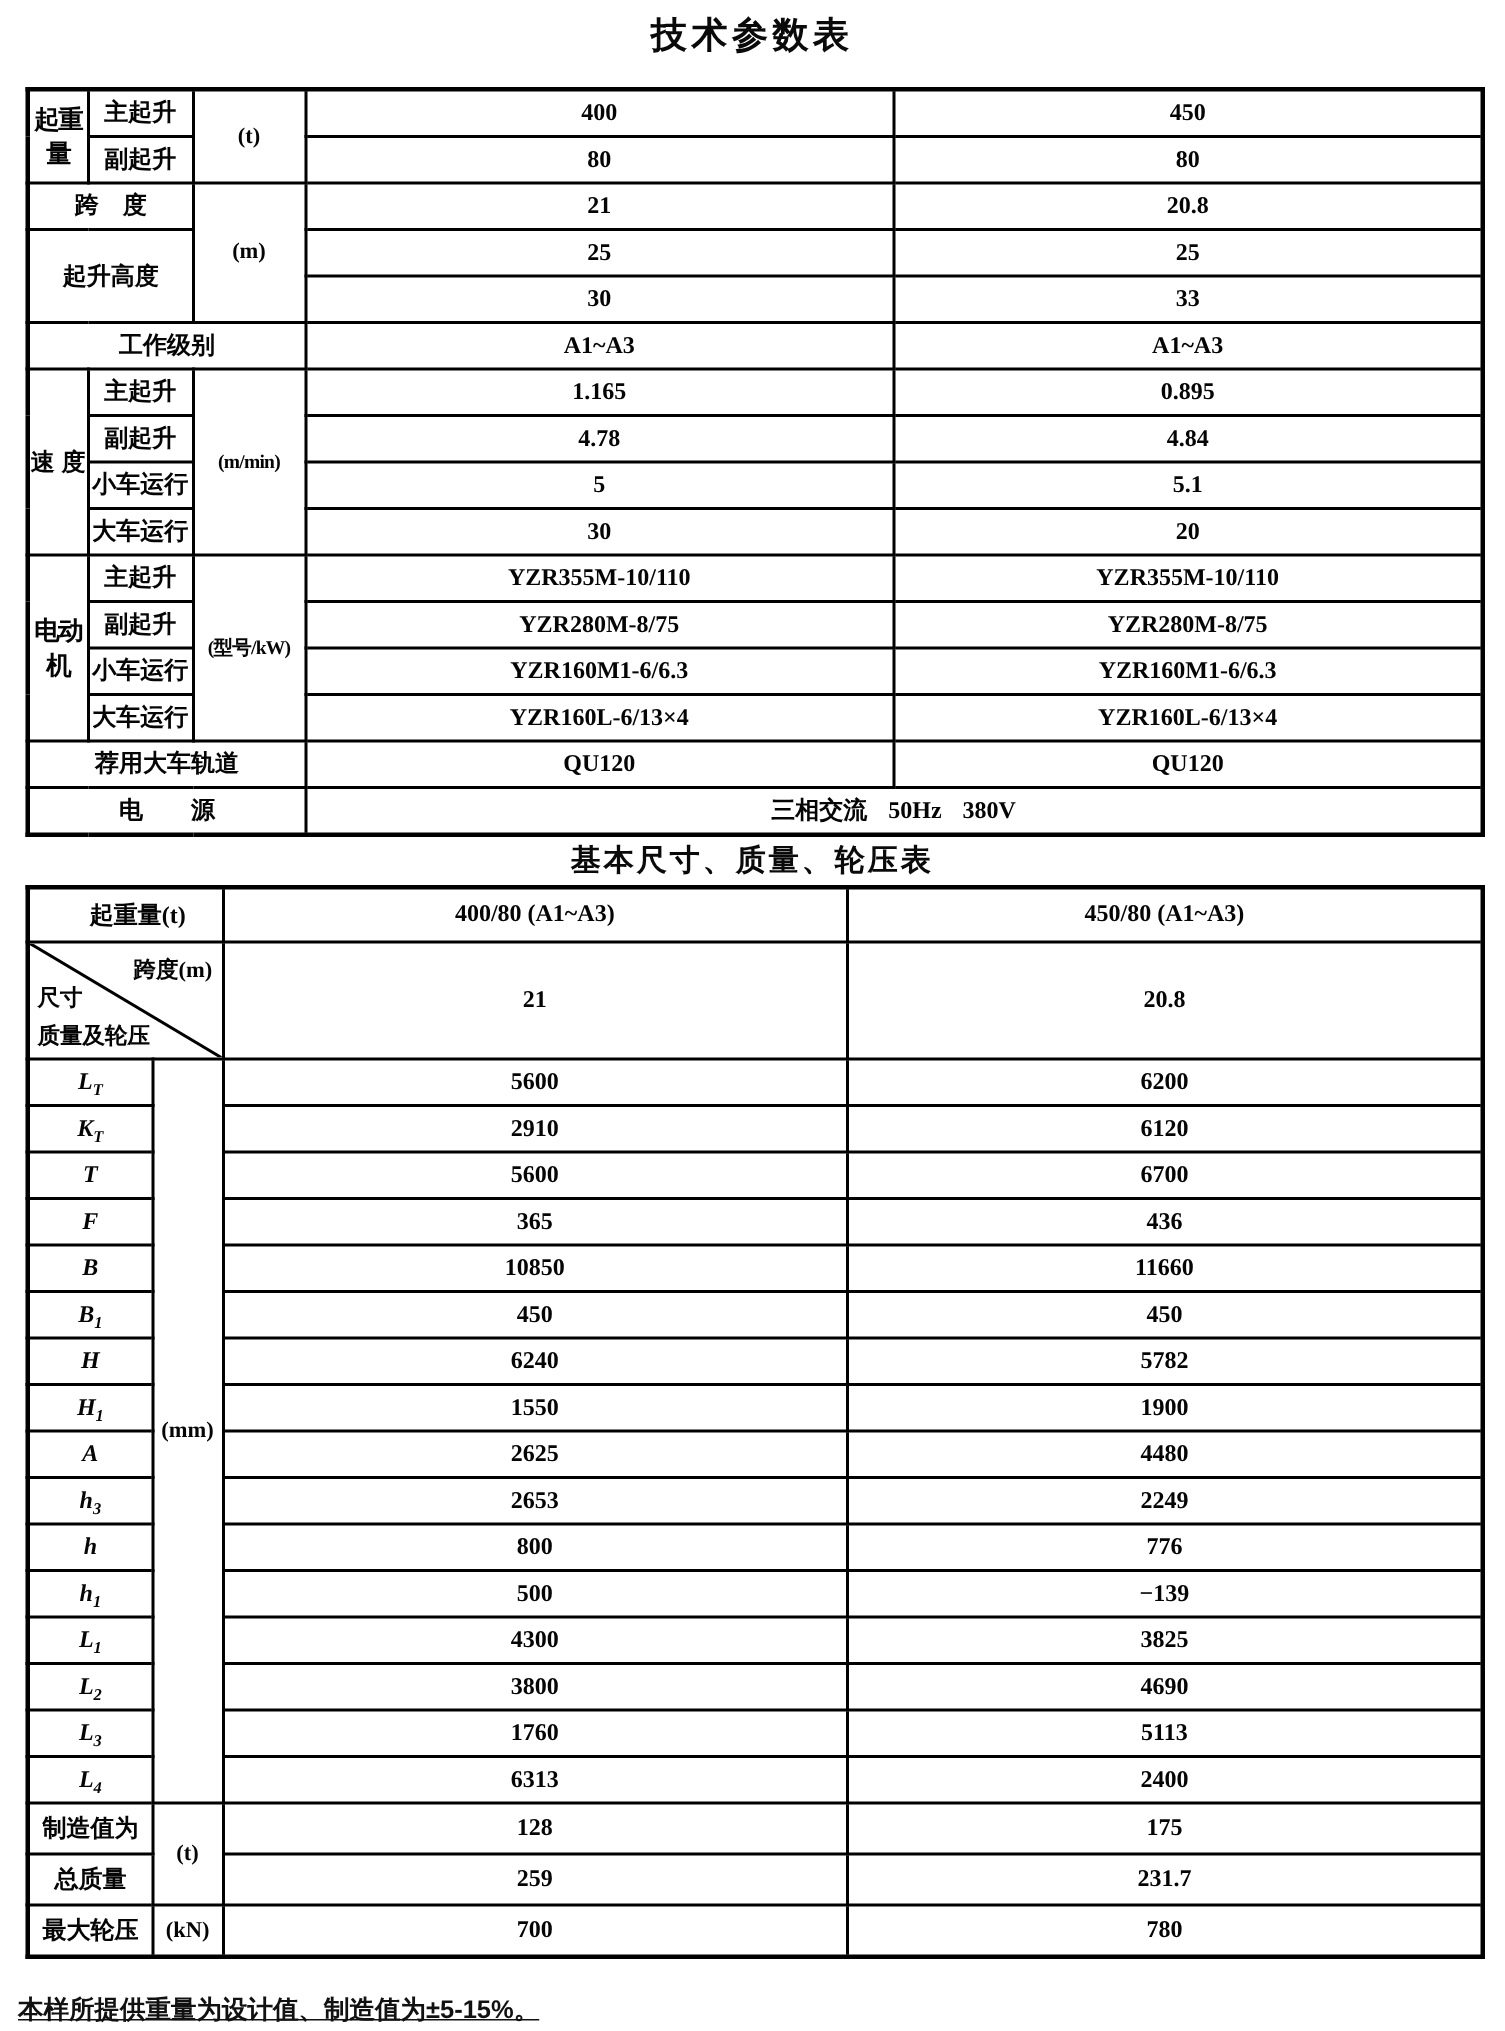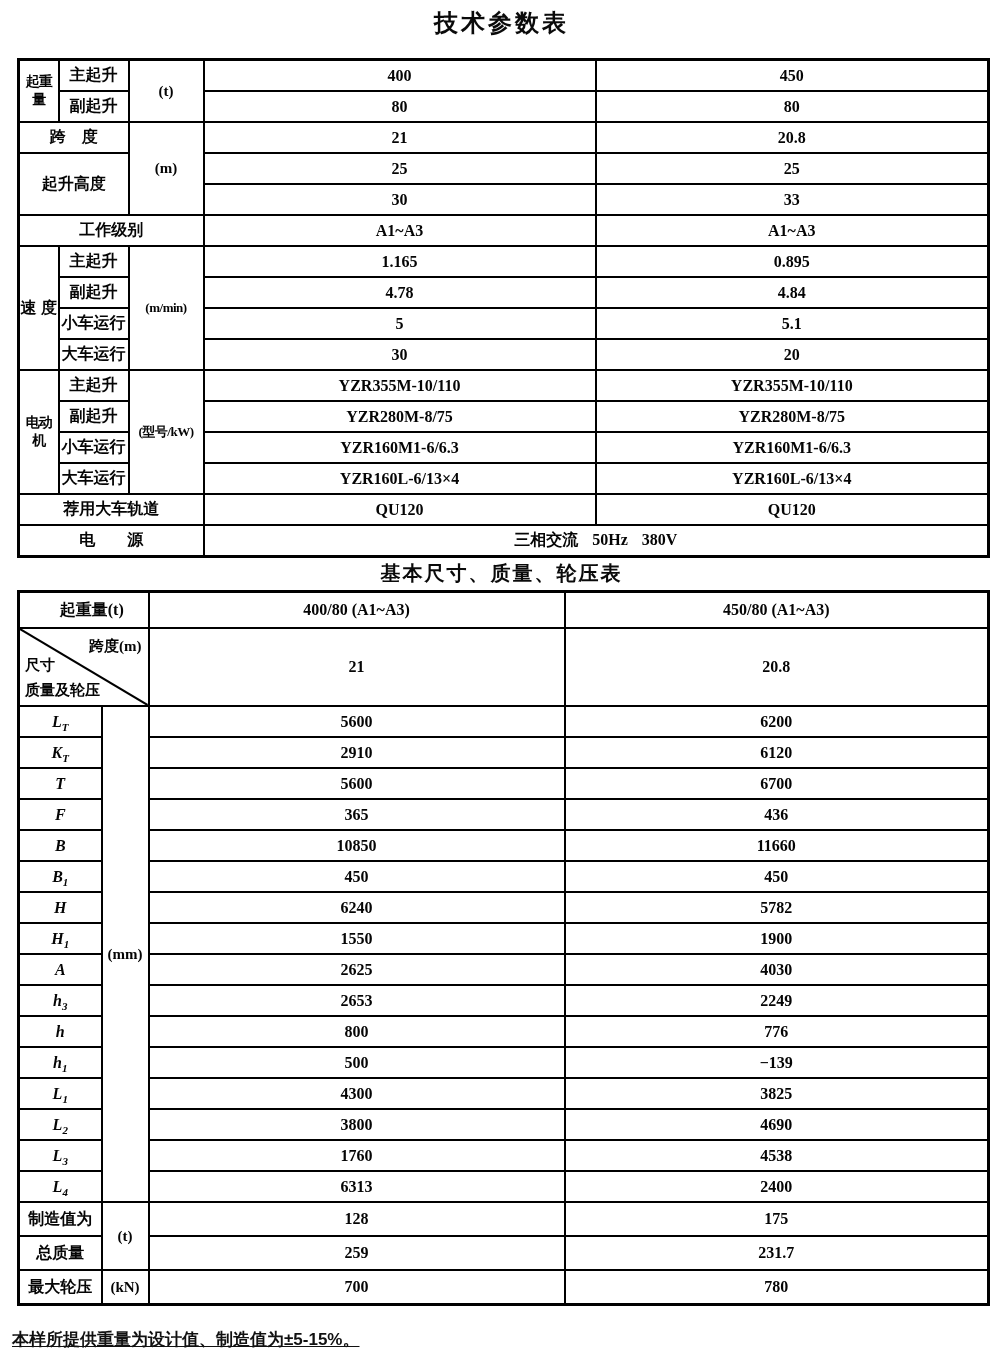--- a/index.html
+++ b/index.html
@@ -30,21 +30,21 @@
     text-align:center;vertical-align:middle;
     padding:0;overflow:hidden;
     color:#050505;
   }
   #t1 td{height:29px;}
   #t2 td{height:29px;}
   #t2 tr.r-head td{height:34px;}
   #t2 tr.r-diag td{height:76px;}
   #t2 tr.r-big td{height:32px;}
   .zh{font-family:"Liberation Sans",sans-serif;font-weight:bold;font-size:16px;}
-  .zh-sm{font-size:14px;letter-spacing:-1px;margin-left:48px;}
+  .zh-sm{font-size:17px;letter-spacing:-1px;margin-left:48px;}
   .num{font-family:"Liberation Serif",serif;font-weight:bold;font-size:16px;}
   .unit{font-family:"Liberation Serif",serif;font-weight:bold;font-size:15px;}
   .unit-sm{font-size:13px;letter-spacing:-0.5px;}
   .dim{font-family:"Liberation Serif",serif;font-weight:bold;font-style:italic;font-size:16px;}
   .dim sub{font-size:11px;line-height:0;}
   .mixed{font-family:"Liberation Serif",serif;font-weight:bold;font-size:16px;padding-left:16px;}
   .gap-m{margin-left:14px;}
   .diag-cell{position:relative;}
   .diag-svg{position:absolute;left:0;top:0;width:100%;height:100%;display:block;}
   .diag-tr{position:absolute;top:8px;right:6px;font-family:"Liberation Serif",serif;font-weight:bold;font-size:15px;}
@@ -226,21 +226,21 @@
     <td class="num">5782</td>
   </tr>
   <tr>
     <td class="dim"><span>H</span><sub>1</sub></td>
     <td class="num">1550</td>
     <td class="num">1900</td>
   </tr>
   <tr>
     <td class="dim"><span>A</span><sub></sub></td>
     <td class="num">2625</td>
-    <td class="num">4030</td>
+    <td class="num">4480</td>
   </tr>
   <tr>
     <td class="dim"><span>h</span><sub>3</sub></td>
     <td class="num">2653</td>
     <td class="num">2249</td>
   </tr>
   <tr>
     <td class="dim"><span>h</span><sub></sub></td>
     <td class="num">800</td>
     <td class="num">776</td>
@@ -256,21 +256,21 @@
     <td class="num">3825</td>
   </tr>
   <tr>
     <td class="dim"><span>L</span><sub>2</sub></td>
     <td class="num">3800</td>
     <td class="num">4690</td>
   </tr>
   <tr>
     <td class="dim"><span>L</span><sub>3</sub></td>
     <td class="num">1760</td>
-    <td class="num">4538</td>
+    <td class="num">5113</td>
   </tr>
   <tr>
     <td class="dim"><span>L</span><sub>4</sub></td>
     <td class="num">6313</td>
     <td class="num">2400</td>
   </tr>
 
   <tr class="r-big">
     <td class="zh">制造值为</td>
     <td rowspan="2" class="unit">(t)</td>

